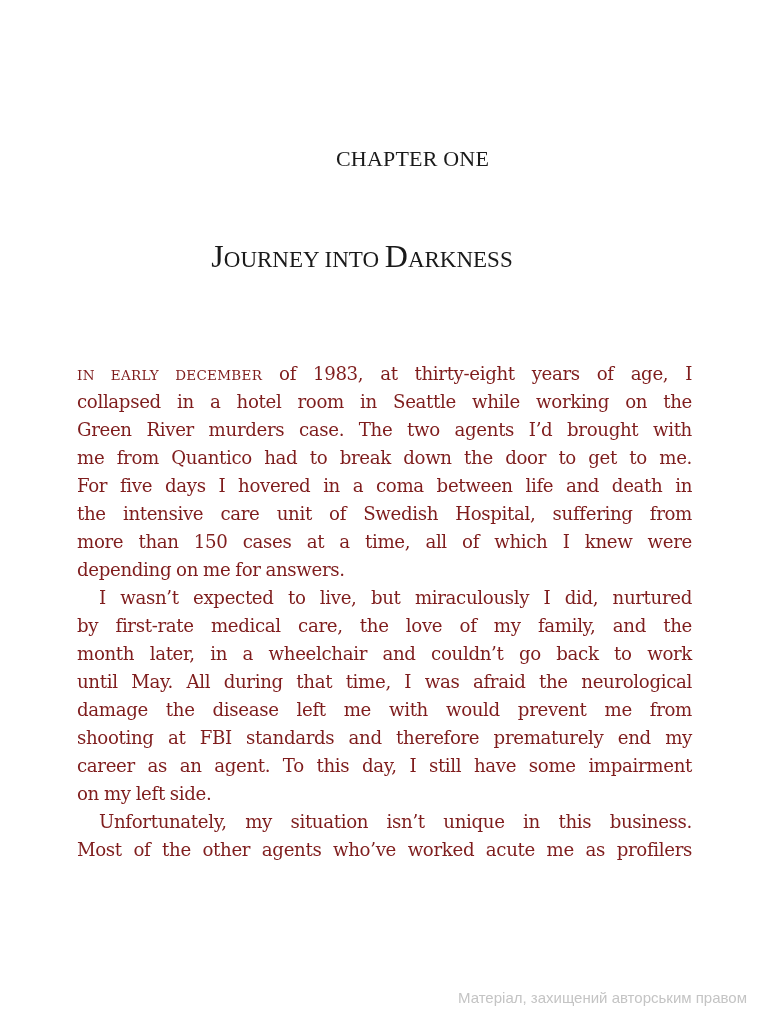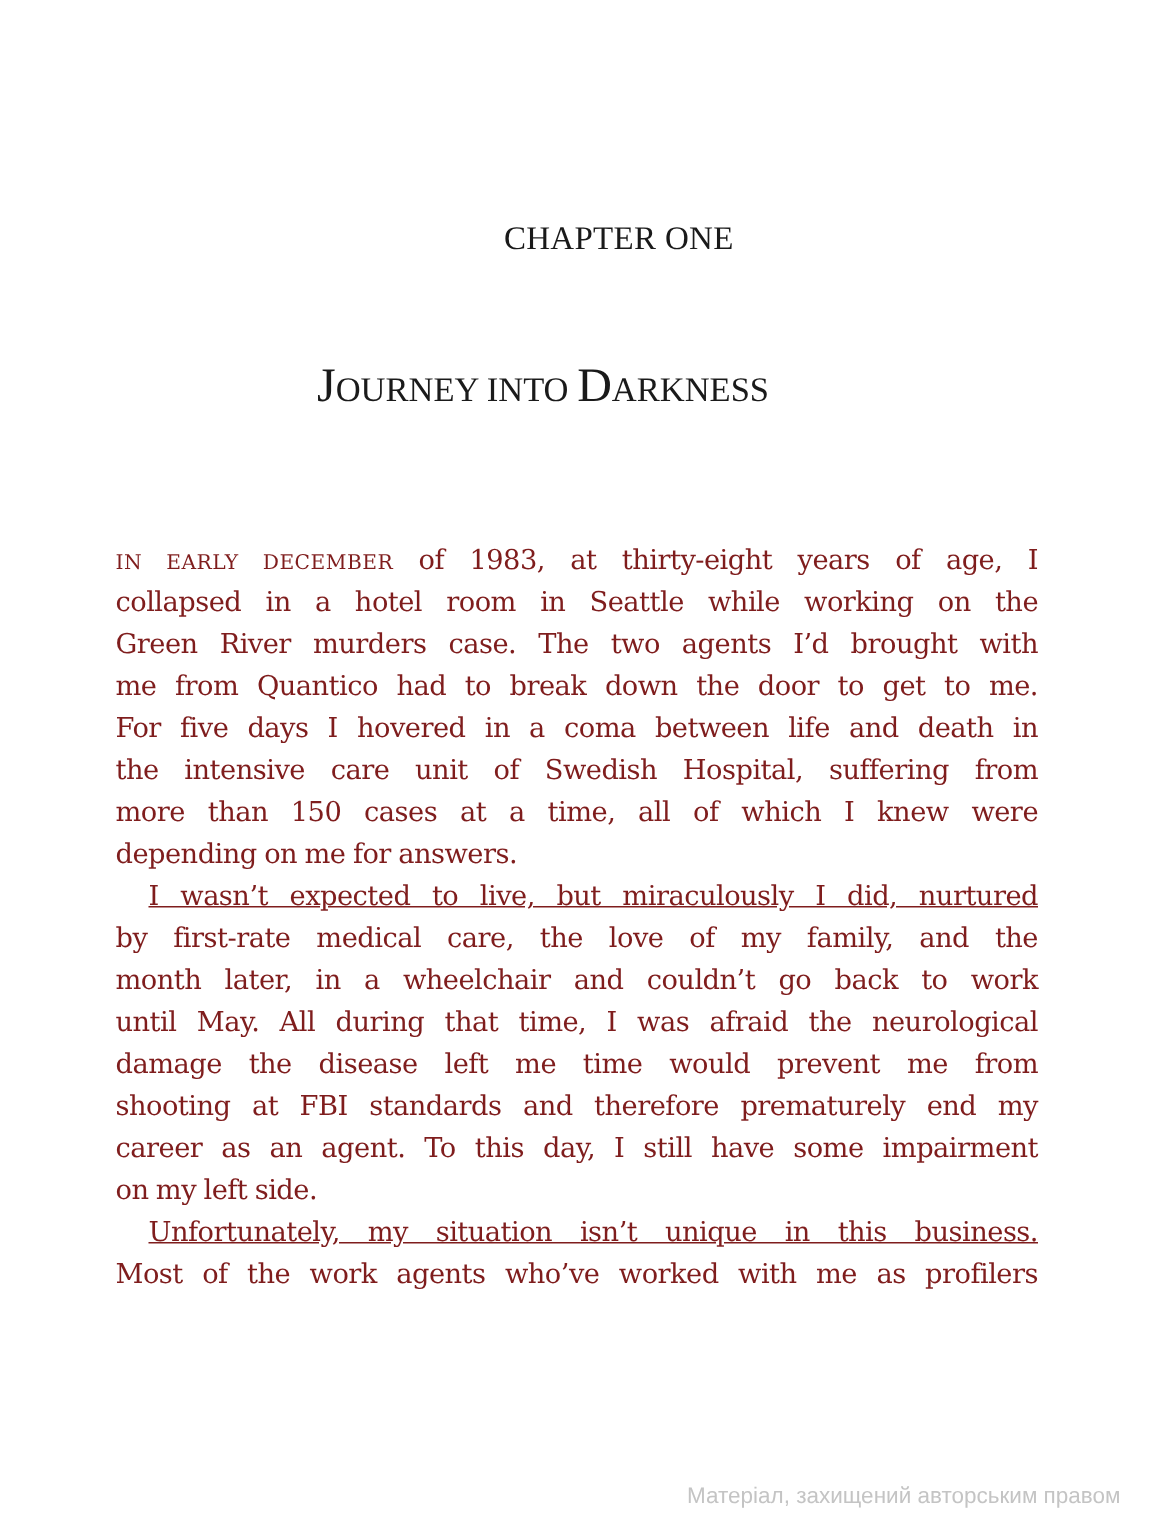--- a/index.html
+++ b/index.html
@@ -62,21 +62,20 @@
     text-align: justify;
     text-align-last: justify;
     letter-spacing: -0.35px;
     word-spacing: -0.5px;
   }
   .line.last {
     text-align-last: left;
   }
   .line.indent {
     padding-left: 22px;
-    text-decoration: underline;
   }
   .smallcaps {
     font-size: 13.5px;
     text-transform: uppercase;
     letter-spacing: 0.3px;
   }
   .watermark {
     position: absolute;
     right: 22px;
     bottom: 18px;
@@ -107,28 +106,28 @@
       <span class="line">the intensive care unit of Swedish Hospital, suffering from</span>
       <span class="line">more than 150 cases at a time, all of which I knew were</span>
       <span class="line last">depending on me for answers.</span>
     </div>
 
     <div>
       <span class="line indent">I wasn’t expected to live, but miraculously I did, nurtured</span>
       <span class="line">by first-rate medical care, the love of my family, and the</span>
       <span class="line">month later, in a wheelchair and couldn’t go back to work</span>
       <span class="line">until May. All during that time, I was afraid the neurological</span>
-      <span class="line">damage the disease left me time would prevent me from</span>
+      <span class="line">damage the disease left me with would prevent me from</span>
       <span class="line">shooting at FBI standards and therefore prematurely end my</span>
       <span class="line">career as an agent. To this day, I still have some impairment</span>
       <span class="line last">on my left side.</span>
     </div>
 
     <div>
       <span class="line indent">Unfortunately, my situation isn’t unique in this business.</span>
-      <span class="line">Most of the work agents who’ve worked with me as profilers</span>
+      <span class="line">Most of the other agents who’ve worked acute me as profilers</span>
     </div>
 
   </div>
 
   <div class="watermark">Матеріал, захищений авторським правом</div>
 
 </div>
 
 </body></html>

